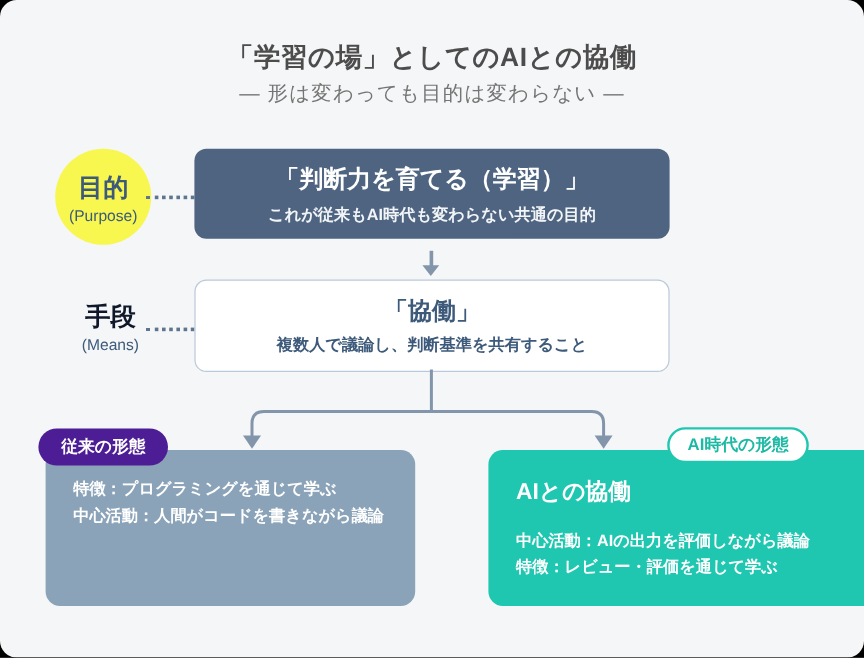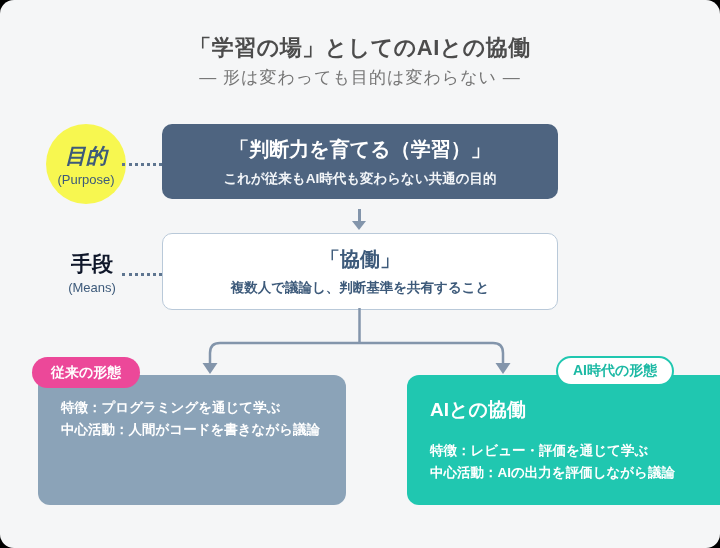--- a/index.html
+++ b/index.html
@@ -21,21 +21,21 @@
   .subtitle {
     position: absolute; top: 66px; left: 0; width: 720px;
     text-align: center; font-size: 17px; color: #757575; letter-spacing: 1px;
   }
   
   .purpose-circle {
     position: absolute; left: 46px; top: 124px; width: 80px; height: 80px;
     background: #f7f750; border-radius: 50%;
     display: flex; flex-direction: column; align-items: center; justify-content: center;
   }
-  .purpose-circle .big { font-size: 21px; font-weight: bold; color: #3d5a7a; font-style: italic; }
+  .purpose-circle .big { font-size: 21px; font-weight: bold; color: #3d5a7a; }
   .purpose-circle .small { font-size: 13px; color: #3d5a7a; margin-top: 2px; }
   
   .means-label {
     position: absolute; left: 44px; top: 250px; width: 96px; text-align: center;
   }
   .means-label .big { font-size: 21px; font-weight: bold; color: #0f172a; }
   .means-label .small { font-size: 13px; color: #3d5a7a; margin-top: 2px; }
   
   .dotted { position: absolute; width: 46px; border-top: 3px dotted #5e7590; }
   .dotted.p { left: 122px; top: 163px; }
@@ -64,21 +64,21 @@
     background: #ffffff; border: 1.5px solid #b9c9d9; border-radius: 10px;
     display: flex; flex-direction: column; align-items: center; justify-content: center; gap: 6px;
   }
   .collab-box .box-title { font-size: 20px; font-weight: bold; color: #3d5a7a; text-align: center; }
   .collab-box .box-sub { font-size: 13.5px; font-weight: 600; color: #3d5a7a; }
   
   .branch-svg { position: absolute; left: 150px; top: 306px; }
   
   .badge-left {
     position: absolute; left: 32px; top: 357px; height: 31px;
-    background: #ec4899; border-radius: 16px; padding: 0 19px;
+    background: #4c1d95; border-radius: 16px; padding: 0 19px;
     display: flex; align-items: center; z-index: 3;
     font-size: 14px; font-weight: bold; color: #ffffff;
   }
   .badge-right {
     position: absolute; left: 556px; top: 356px; height: 30px;
     background: #ffffff; border: 2.5px solid #20c7b0; border-radius: 16px; padding: 0 15px;
     display: flex; align-items: center; z-index: 3;
     font-size: 14px; font-weight: bold; color: #1cb9a4;
   }
   
@@ -138,17 +138,17 @@
   <div class="badge-left">従来の形態</div>
   <div class="badge-right">AI時代の形態</div>
 
   <div class="branch-box left">
     <div class="bb-line">特徴：プログラミングを通じて学ぶ</div>
     <div class="bb-line">中心活動：人間がコードを書きながら議論</div>
   </div>
 
   <div class="branch-box right">
     <div class="bb-title">AIとの協働</div>
+    <div class="bb-line">中心活動：AIの出力を評価しながら議論</div>
     <div class="bb-line">特徴：レビュー・評価を通じて学ぶ</div>
-    <div class="bb-line">中心活動：AIの出力を評価しながら議論</div>
   </div>
 
 </div>
 
 </body></html>

